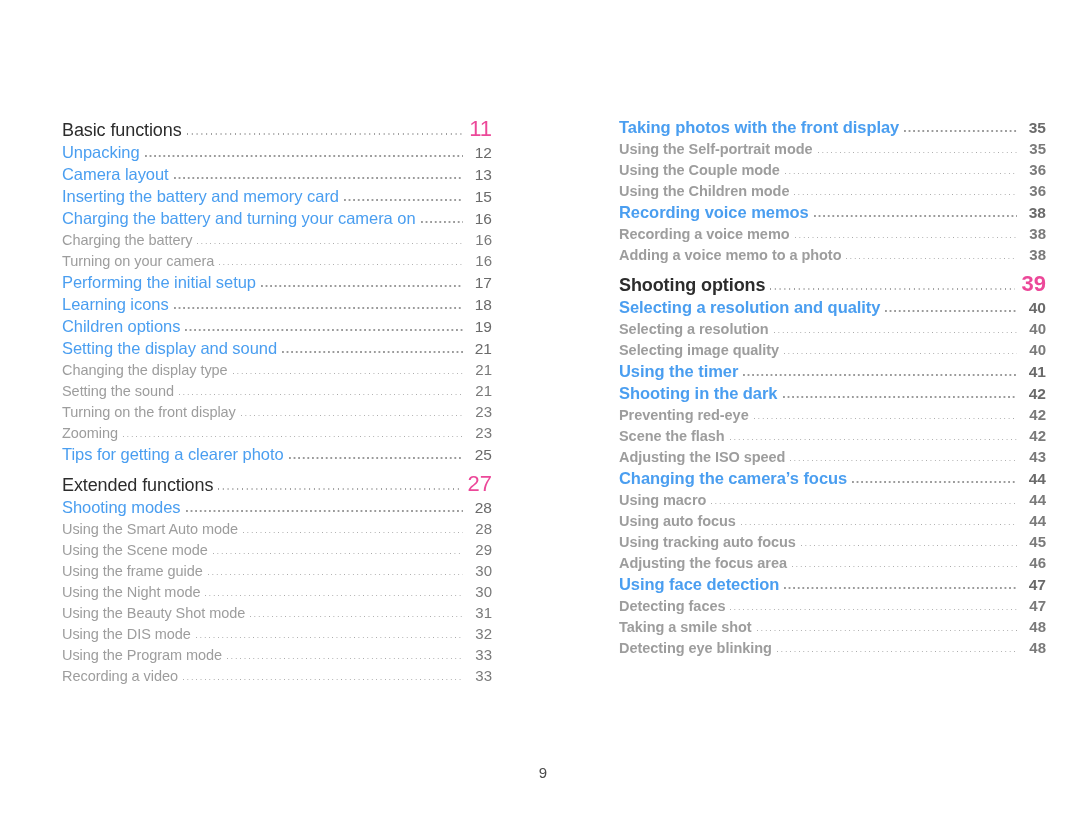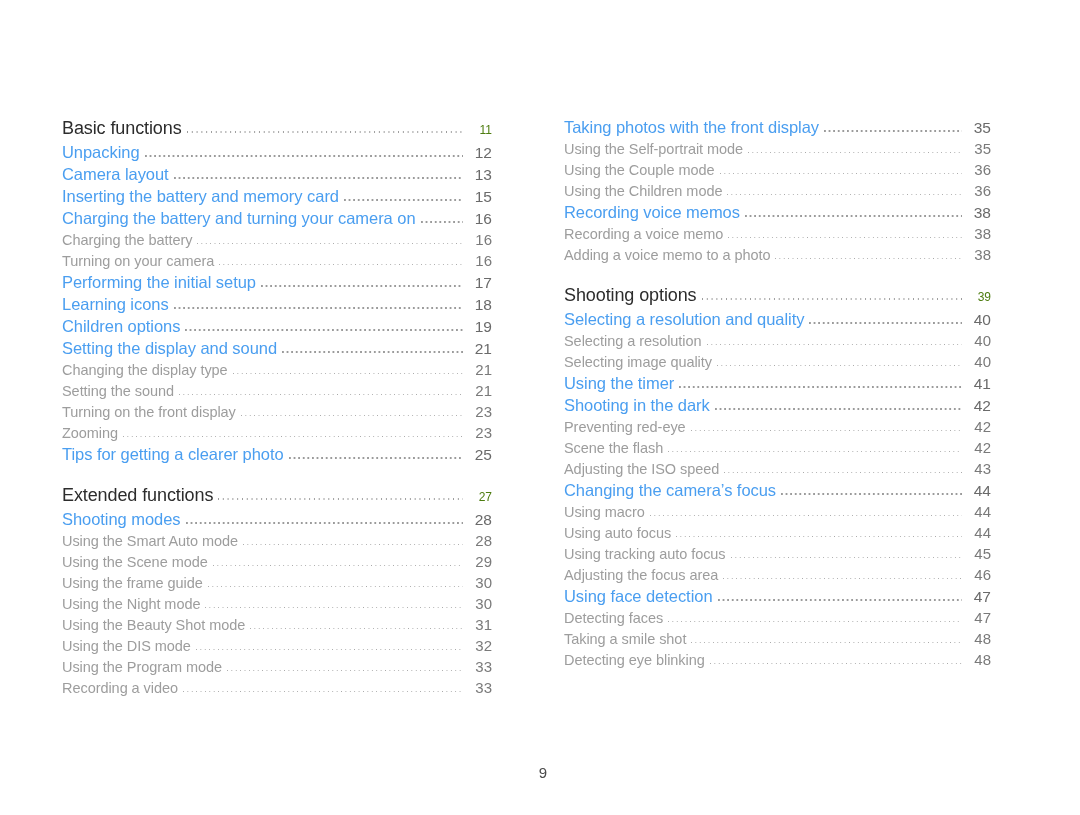--- a/index.html
+++ b/index.html
@@ -56,33 +56,33 @@
     position: absolute;
     left: 0;
     top: 116px;
     width: 1080px;
   }
   .col {
     position: absolute;
     top: 0;
   }
   .col-left  { left: 62px;  width: 430px; }
-  .col-right { left: 564px; width: 427px; }
+  .col-right { left: 619px; width: 427px; font-weight: bold; }
 
   
   .toc-row {
     display: flex;
     align-items: baseline;
     width: 100%;
     height: 22px;
     line-height: 22px;
     white-space: nowrap;
     overflow: hidden;
   }
-  .toc-row.gap-before { margin-top: 18px; }
+  .toc-row.gap-before { margin-top: 6px; }
 
   .toc-label {
     flex: 0 0 auto;
     padding-right: 5px;
   }
 
   .toc-leader {
     flex: 1 1 auto;
     min-width: 8px;
     overflow: hidden;
@@ -107,21 +107,21 @@
     font-size: 15.5px;
   }
 
   
   .lvl-section .toc-label {
     color: #2c2c2c;
     font-size: 18px;
     letter-spacing: -0.1px;
   }
   .lvl-section { height: 25px; line-height: 25px; }
-  .lvl-section .toc-page { color: #4d7c0f; font-size: 12px; }
+  .lvl-section .toc-page { color: #ec4899; font-size: 22px; }
   .lvl-section .toc-leader {
     background-image:
       repeating-linear-gradient(to right,
         #9b9b9b 0px, #9b9b9b 1.4px,
         rgba(0,0,0,0) 1.4px, rgba(0,0,0,0) 4.8px);
     background-size: 4.8px 1.6px;
   }
 
   .lvl-1 .toc-label {
     color: #4a9ef0;

